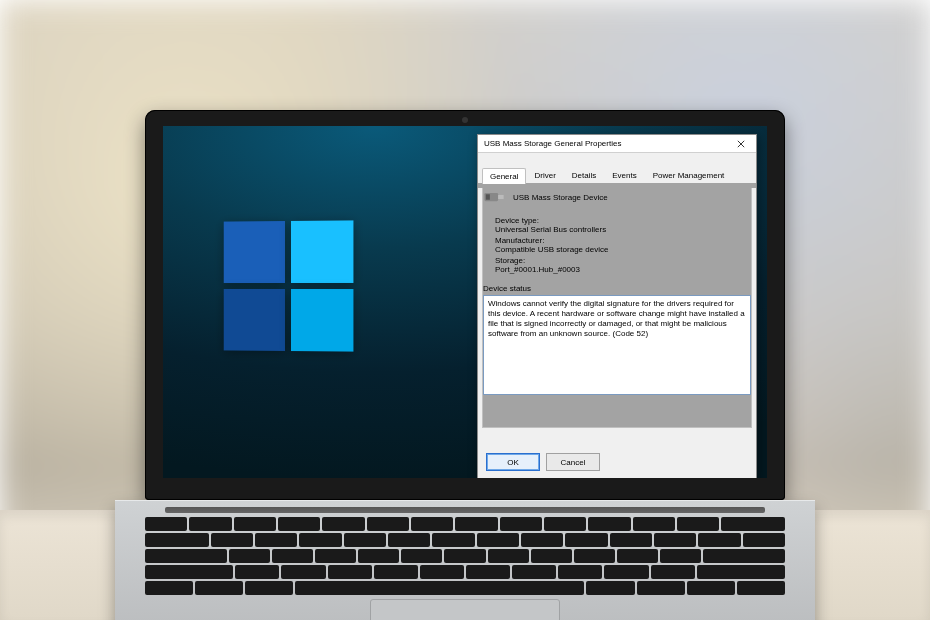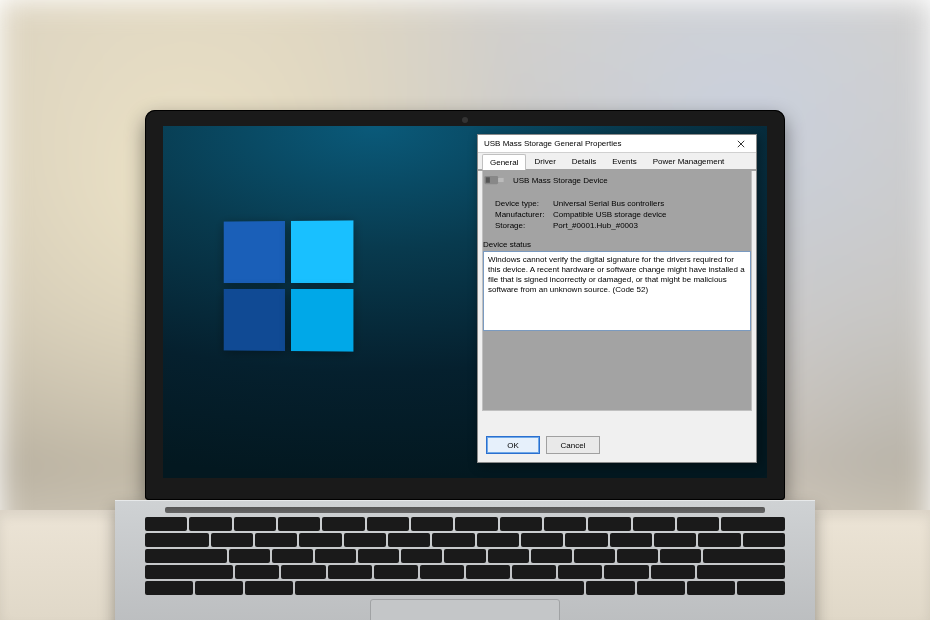--- a/index.html
+++ b/index.html
@@ -105,23 +105,23 @@
     .titlebar .close {
       width: 26px; height: 16px;
       display: flex;
       align-items: center;
       justify-content: center;
       cursor: pointer;
     }
     .titlebar .close svg { width: 8px; height: 8px; }
     .tabstrip {
       display: flex;
-      padding: 0 4px 0 4px;
+      padding: 14px 4px 0 4px;
       background: #f0f0f0;
-      border-bottom: 2px solid #a3a3a3;
+      border-bottom: 5px solid #a3a3a3;
     }
     .tab {
       padding: 3px 7px 3px 7px;
       font-size: 8px;
       background: #f0f0f0;
       border: 1px solid transparent;
       border-bottom: none;
       cursor: pointer;
       position: relative;
     }
@@ -145,28 +145,29 @@
       margin-bottom: 10px;
     }
     .device-header .icon { width: 22px; height: 18px; }
     .props {
       margin-left: 12px;
       margin-bottom: 10px;
     }
     .props .row {
       display: flex;
       margin: 2px 0;
+      flex-direction: column;
     }
     .props .label { min-width: 58px; }
     .status-label {
       margin: 6px 0 2px 0;
     }
     .status-box {
       width: 100%;
-      height: 80px;
+      height: 100px;
       border: 1px solid #7a9ac0;
       background: #fff;
       padding: 3px 4px;
       font-size: 8px;
       line-height: 1.25;
       overflow: hidden;
     }
     .dialog-buttons {
       display: flex;
       justify-content: flex-start;

